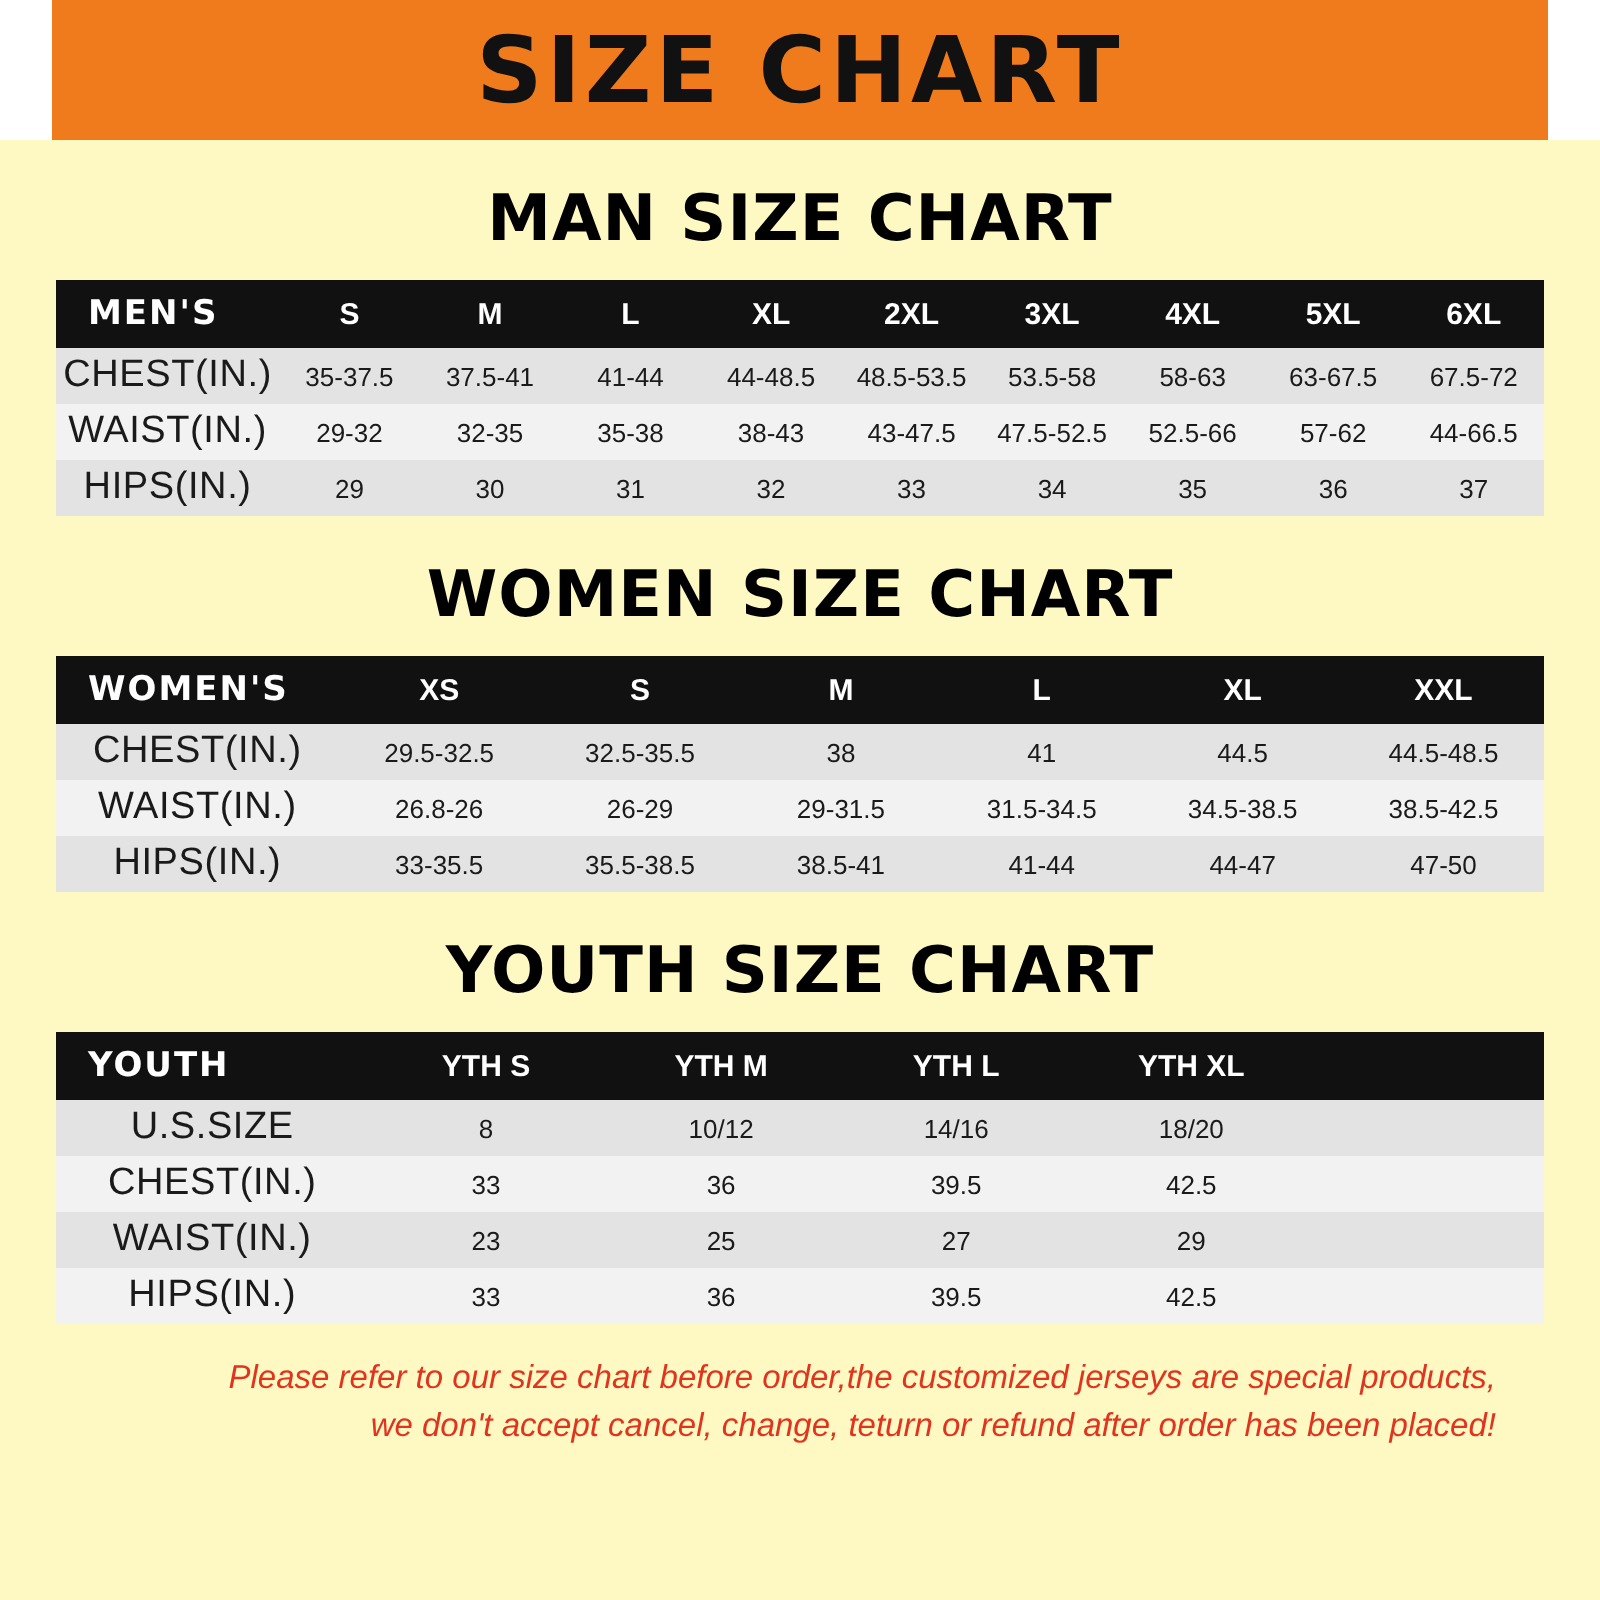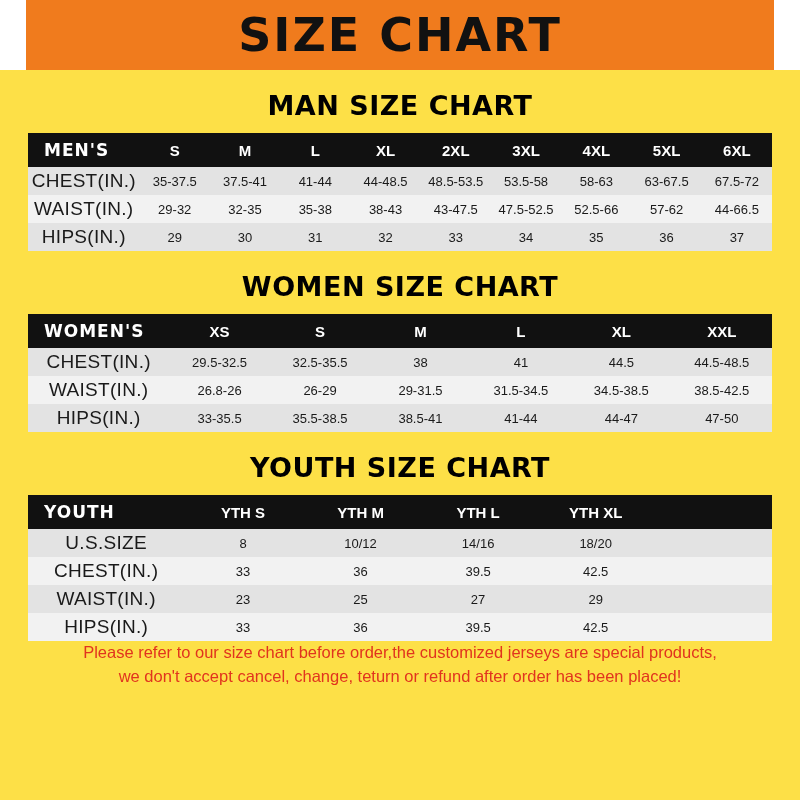--- a/index.html
+++ b/index.html
@@ -10,21 +10,21 @@
     width: 800px;
     height: 800px;
     background: #ffffff;
     font-family: "Liberation Sans", sans-serif;
     overflow: hidden;
   }
   .page {
     position: relative;
     width: 800px;
     height: 800px;
-    background: #fde047;
+    background: #fef9c3;
     box-sizing: border-box;
   }
   
   .banner {
     position: relative;
     height: 70px;
     background: #ffffff;
     display: flex;
     align-items: center;
     justify-content: center;
@@ -67,21 +67,21 @@
 
   .content {
     padding: 0 28px;
     box-sizing: border-box;
   }
 
   .section-title {
     text-align: center;
     font-family: "DejaVu Sans", sans-serif;
     font-weight: bold;
-    font-size: 27px;
+    font-size: 32px;
     letter-spacing: 0.5px;
     color: #000000;
     margin: 20px 0 12px 0;
   }
 
   table.size-table {
     width: 100%;
     border-collapse: collapse;
     table-layout: fixed;
     font-family: "Liberation Sans", sans-serif;
@@ -125,26 +125,28 @@
     color: #1a1a1a;
     letter-spacing: 0.3px;
   }
 
   
   .men-table col.c0 { width: 15%; }
   .women-table col.c0 { width: 19%; }
   .youth-table col.c0 { width: 21%; }
 
   .footer-note {
+    margin-top: 16px;
     padding: 0 24px;
     color: #e1341e;
     font-family: "Liberation Sans", sans-serif;
     font-size: 16.5px;
     line-height: 1.45;
-    text-align: center;
+    text-align: right;
+    font-style: italic;
   }
   .footer-note div { white-space: nowrap; }
 </style>
 </head>
 <body>
 
 <div class="page">
 
   <div class="banner">
     <div class="banner-orange"></div>

